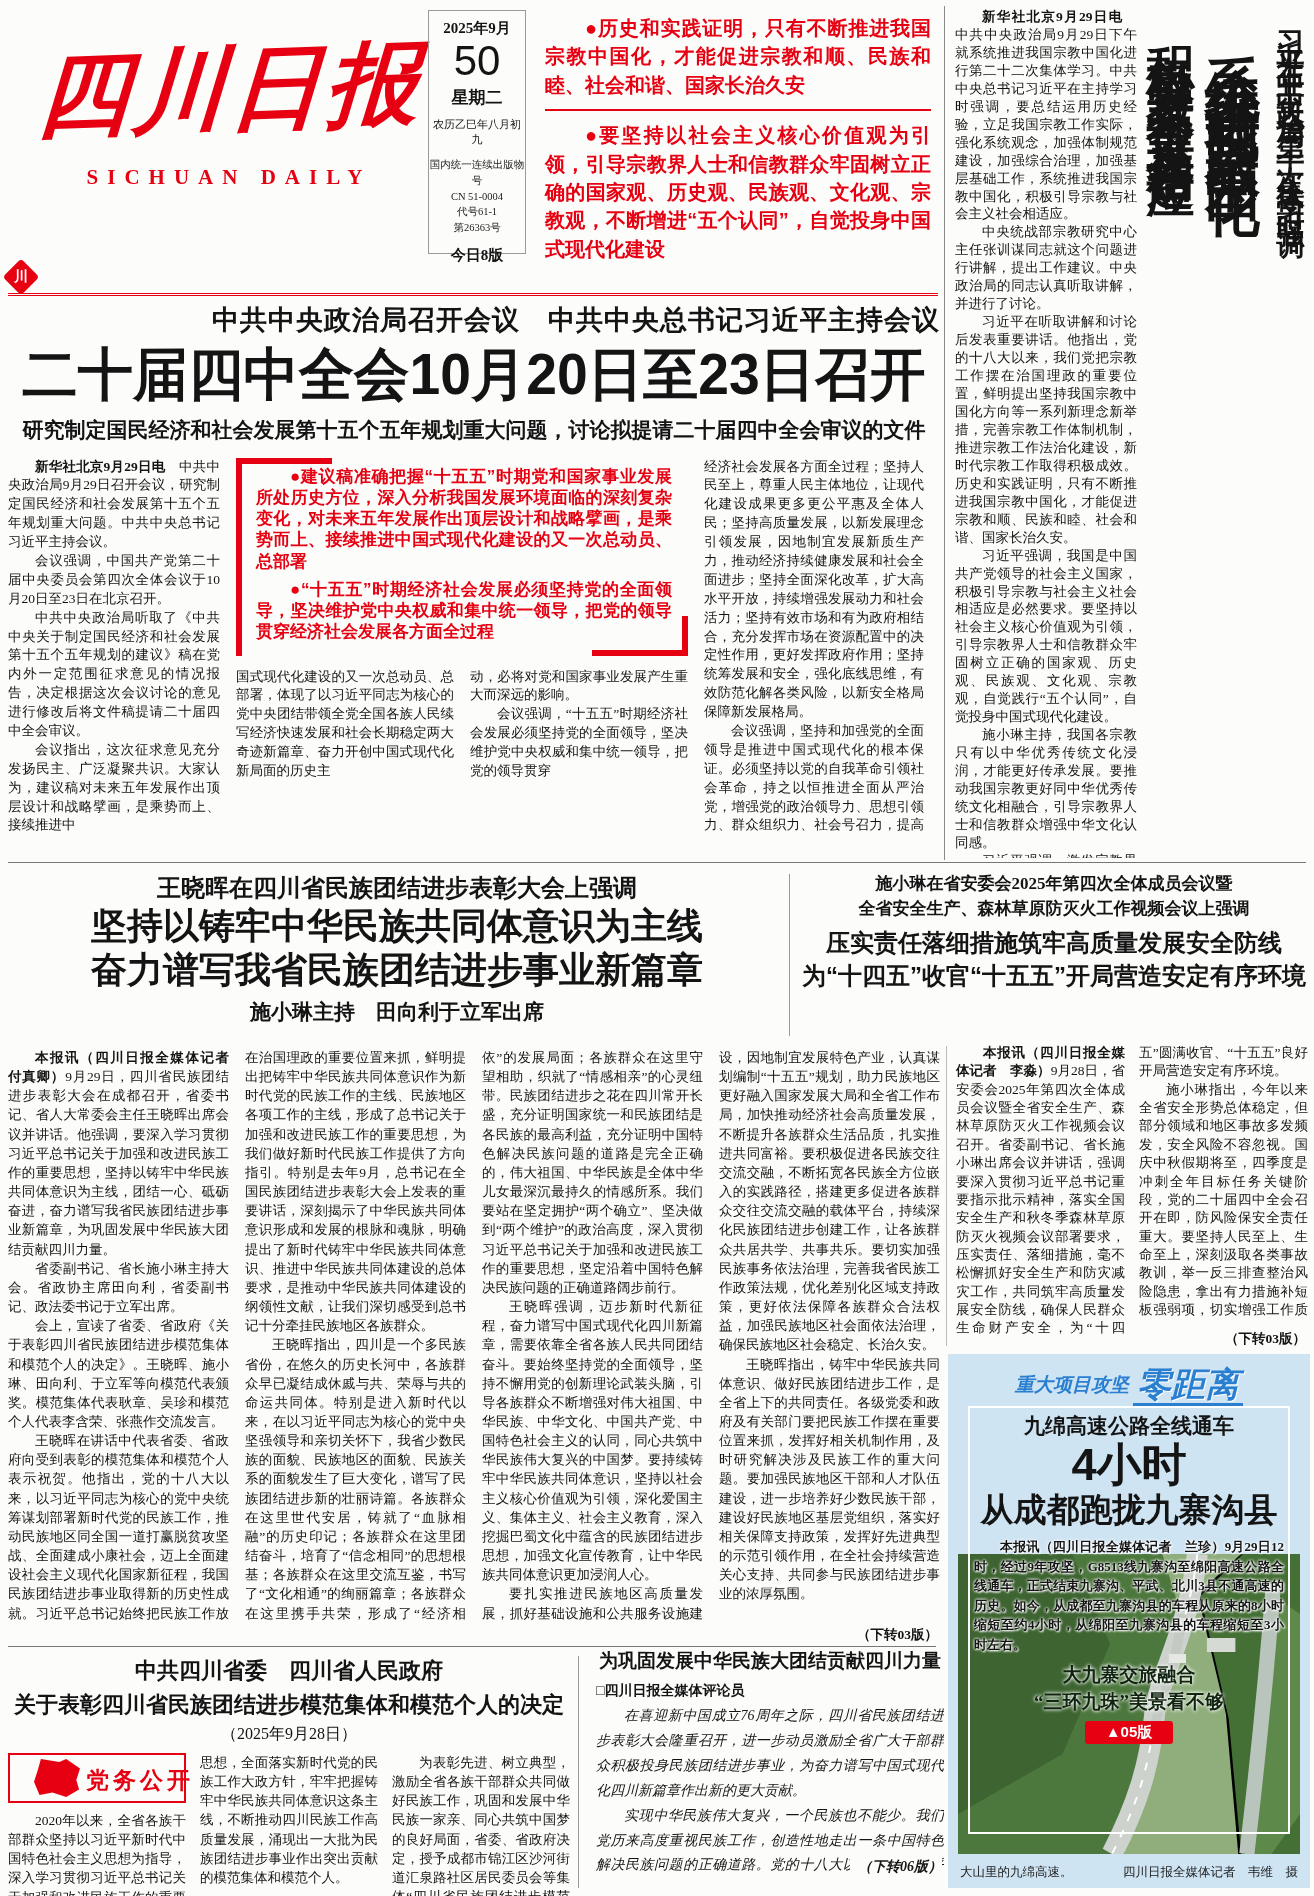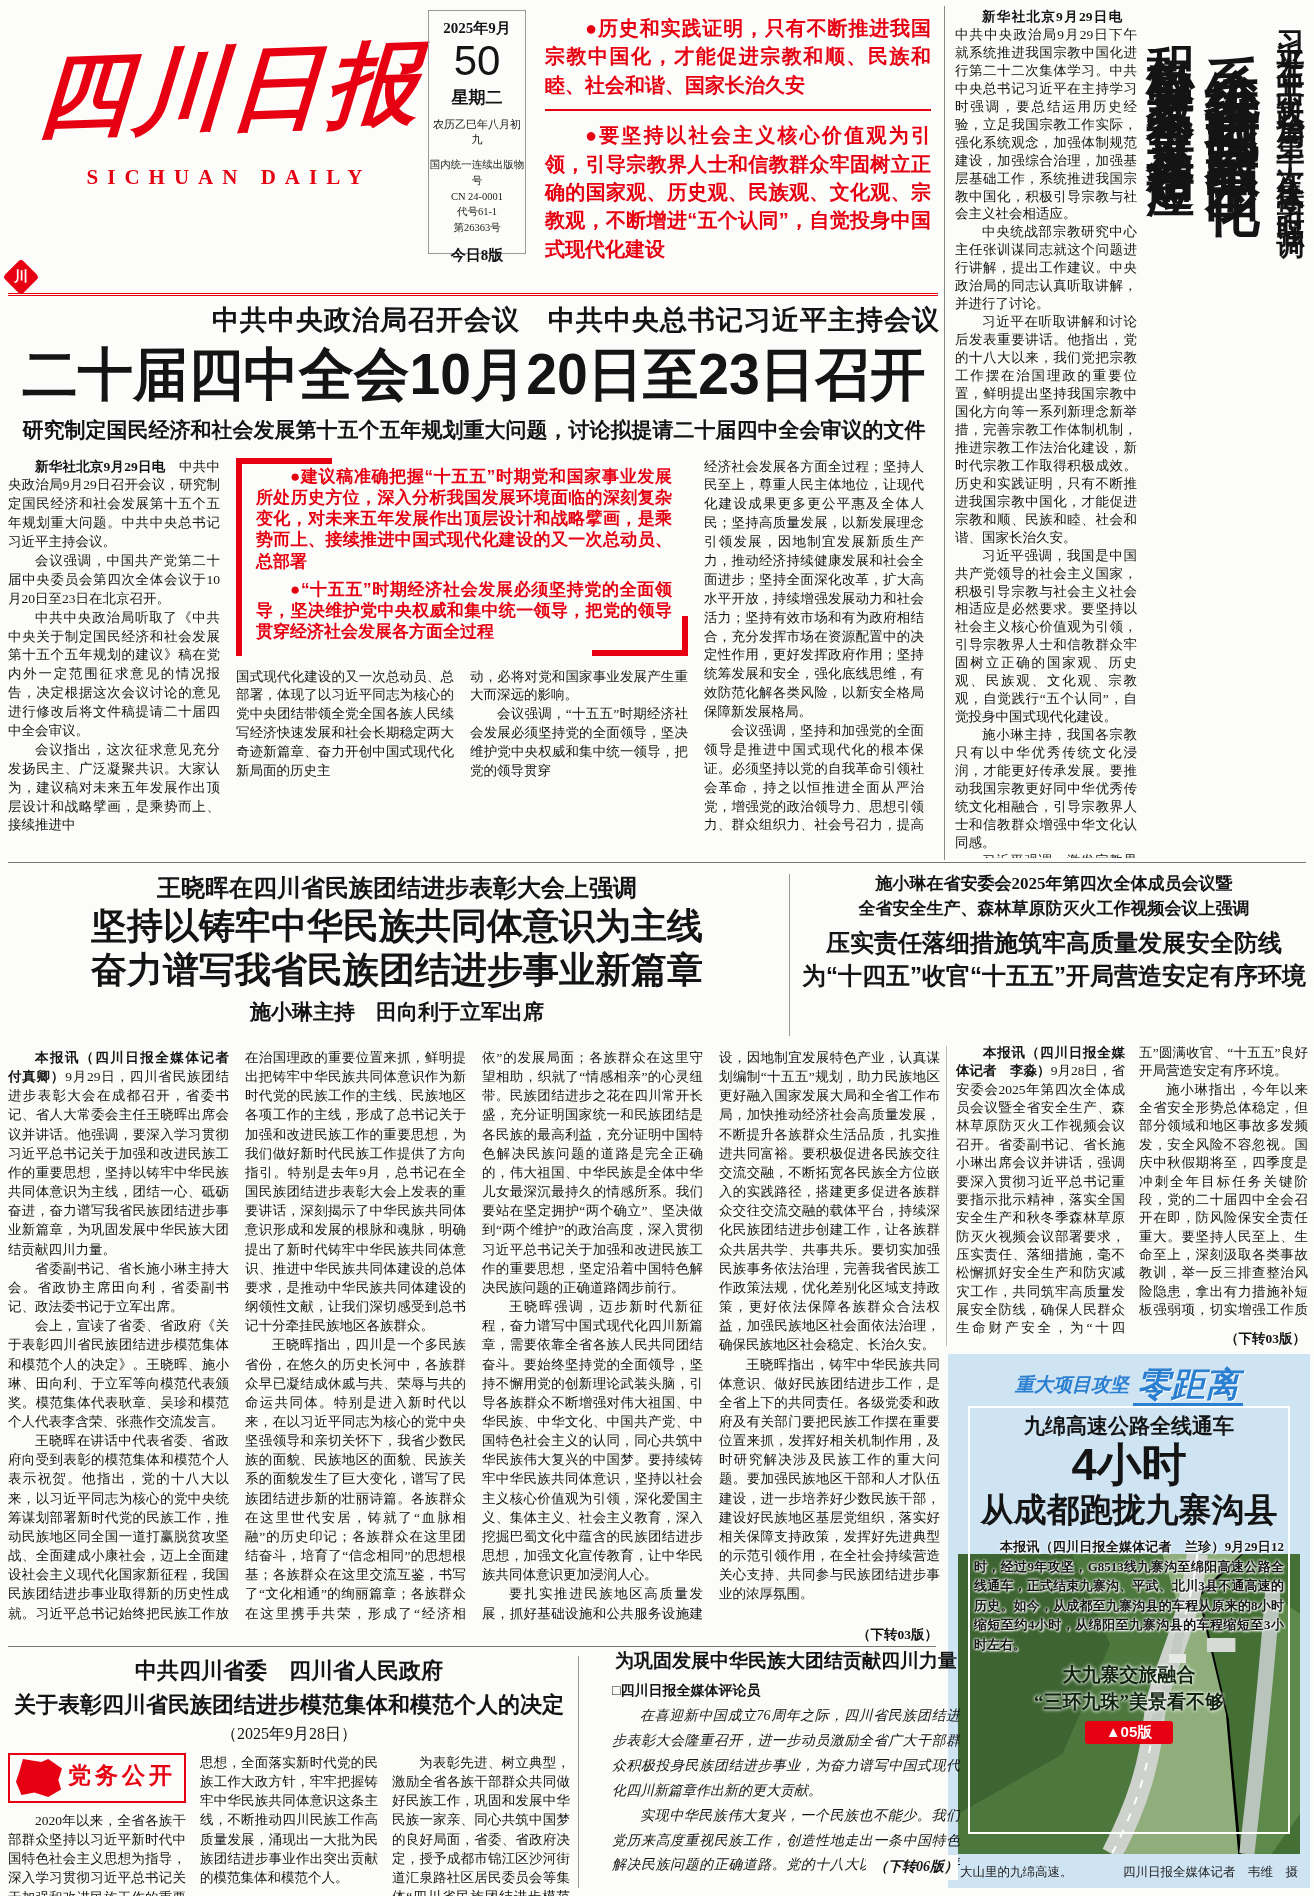--- a/index.html
+++ b/index.html
@@ -125,29 +125,29 @@
 
   
   #jueding{position:absolute;left:8px;top:1656px;width:562px;height:240px;overflow:hidden;}
   .j-kick{text-align:center;font-size:22px;font-weight:bold;}
   .j-title{text-align:center;font-family:"Liberation Sans","DejaVu Sans",sans-serif;font-weight:900;
            font-size:22px;margin-top:4px;}
   .j-date{text-align:center;font-size:16px;margin-top:4px;}
   .j-body{margin-top:8px;column-count:3;column-gap:14px;font-size:13.5px;line-height:1.42;text-align:justify;
           height:156px;overflow:hidden;position:relative;}
   .j-body p{text-indent:2em;}
-  .dw-badge{display:flex;align-items:flex-start;gap:6px;border:2px solid #e60012;padding:4px 6px;margin:0 0 8px;
+  .dw-badge{display:flex;align-items:flex-end;gap:6px;border:2px solid #e60012;padding:4px 24px;margin:0 0 8px;
             break-inside:avoid;}
   .dw-map{width:46px;height:38px;background:#e60012;flex:0 0 auto;
           clip-path:polygon(15% 0,55% 8%,70% 0,100% 25%,92% 55%,98% 80%,70% 100%,40% 88%,12% 95%,0 60%,8% 30%);}
   .dw-text{color:#e60012;font-family:"Liberation Sans","DejaVu Sans",sans-serif;font-weight:900;
            font-size:23px;letter-spacing:4px;white-space:nowrap;}
 
   
-  #pinglun{position:absolute;left:612px;top:1648px;width:348px;height:248px;overflow:hidden;}
+  #pinglun{position:absolute;left:596px;top:1648px;width:348px;height:248px;overflow:hidden;}
   .p-title{text-align:center;font-family:"Liberation Sans","DejaVu Sans",sans-serif;font-weight:900;font-size:19px;}
   .p-by{font-weight:bold;font-size:14px;margin:8px 0 4px;font-family:"Liberation Sans","DejaVu Sans",sans-serif;}
   .p-body{font-size:14px;font-style:italic;line-height:1.78;text-align:justify;position:relative;height:176px;overflow:hidden;}
   .p-body p{text-indent:2em;}
 </style>
 </head>
 <body>
 
 <div class="page">
 
@@ -156,21 +156,21 @@
     <div class="mast-eng">SICHUAN DAILY</div>
   </div>
 
   <div id="datebox">
     <div class="db-ym">2025年9月</div>
     <div class="db-day sans">50</div>
     <div class="db-week">星期二</div>
     <div class="db-lunar">农历乙巳年八月初九</div>
     <div class="db-pub">
       <div>国内统一连续出版物号</div>
-      <div>CN 24-0001</div>
+      <div>CN 51-0004</div>
       <div>代号61-1</div>
       <div>第26363号</div>
     </div>
     <div class="db-pages">今日8版</div>
   </div>
 
   <div id="quotes">
     <p>●历史和实践证明，只有不断推进我国宗教中国化，才能促进宗教和顺、民族和睦、社会和谐、国家长治久安</p>
     <div class="q-div"></div>
     <p>●要坚持以社会主义核心价值观为引领，引导宗教界人士和信教群众牢固树立正确的国家观、历史观、民族观、文化观、宗教观，不断增进“五个认同”，自觉投身中国式现代化建设</p>

